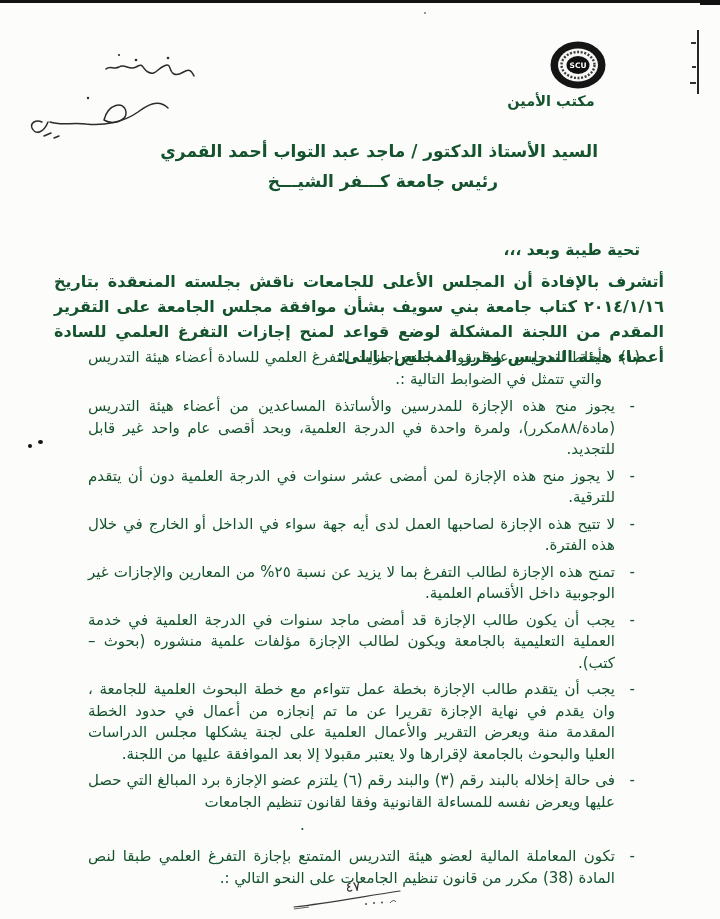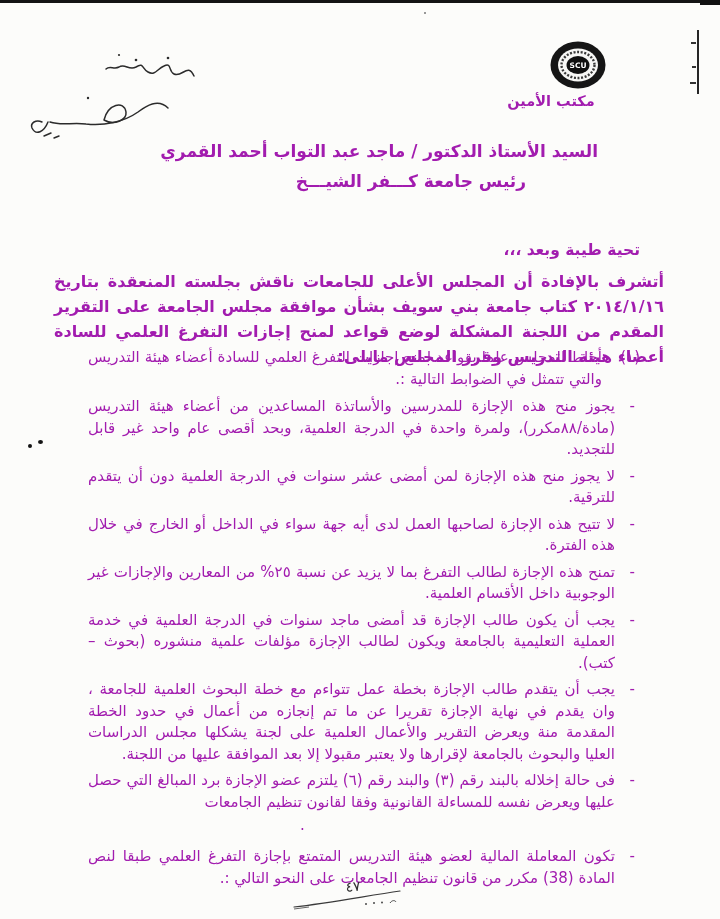--- a/index.html
+++ b/index.html
@@ -3,21 +3,21 @@
 <meta charset="utf-8">
 <style>
   html,body{margin:0;padding:0;}
   body{
     width:720px;height:919px;
     background:#e9e9e9;
     font-family:"DejaVu Sans", sans-serif;
   }
   .page{
     position:relative;width:720px;height:919px;
-    background:#fcfcfa;color:#a21caf;overflow:hidden;
+    background:#fcfcfa;color:#14532d;overflow:hidden;
   }
   
   .top-edge{position:absolute;top:0;left:0;width:720px;height:3px;background:#141414;}
   .top-edge-nub{position:absolute;top:0;left:700px;width:20px;height:5px;background:#111;}
   .right-artifact{position:absolute;left:690px;top:26px;width:12px;height:72px;}
   .right-artifact .vline{position:absolute;left:7px;top:4px;width:2px;height:64px;background:#262626;}
   .right-artifact .tick1{position:absolute;left:1px;top:16px;width:5px;height:2px;background:#333;}
   .right-artifact .tick2{position:absolute;left:2px;top:40px;width:4px;height:2px;background:#333;}
   .right-artifact .tick3{position:absolute;left:0px;top:56px;width:6px;height:2px;background:#333;}
   .speck{position:absolute;background:#141414;border-radius:50%;}
@@ -28,21 +28,21 @@
   .handwriting{position:absolute;left:18px;top:46px;width:195px;height:98px;}
   .seal{position:absolute;left:549px;top:40px;width:58px;height:50px;}
   .office-label{
     position:absolute;left:476px;top:93px;width:150px;
     text-align:center;font-weight:bold;font-size:14.5px;direction:rtl;
   }
   .recipient{
     position:absolute;top:141px;right:122px;direction:rtl;text-align:right;
     font-weight:bold;font-size:17px;line-height:1.25;
   }
-  .recipient .line2{margin-top:9px;margin-right:72px;}
+  .recipient .line2{margin-top:9px;margin-right:100px;}
   .salutation{
     position:absolute;top:241px;right:80px;direction:rtl;
     font-weight:bold;font-size:15.5px;margin-left:7px;
   }
   .intro{
     position:absolute;top:269px;right:56px;left:54px;direction:rtl;
     text-align:justify;font-weight:bold;font-size:16px;line-height:25px;
   }
   .body-block{
     position:absolute;top:347px;right:80px;left:88px;direction:rtl;

